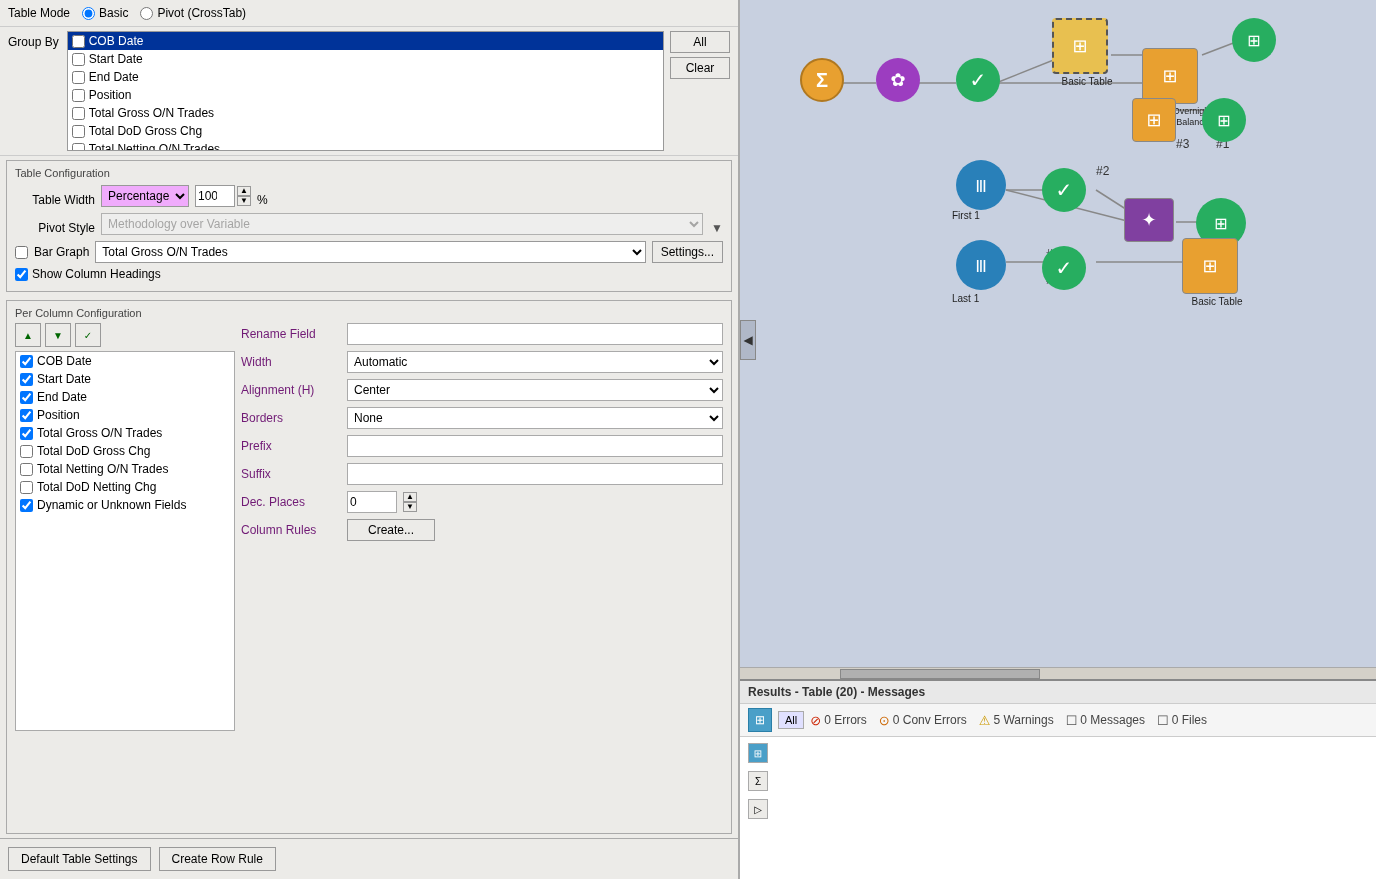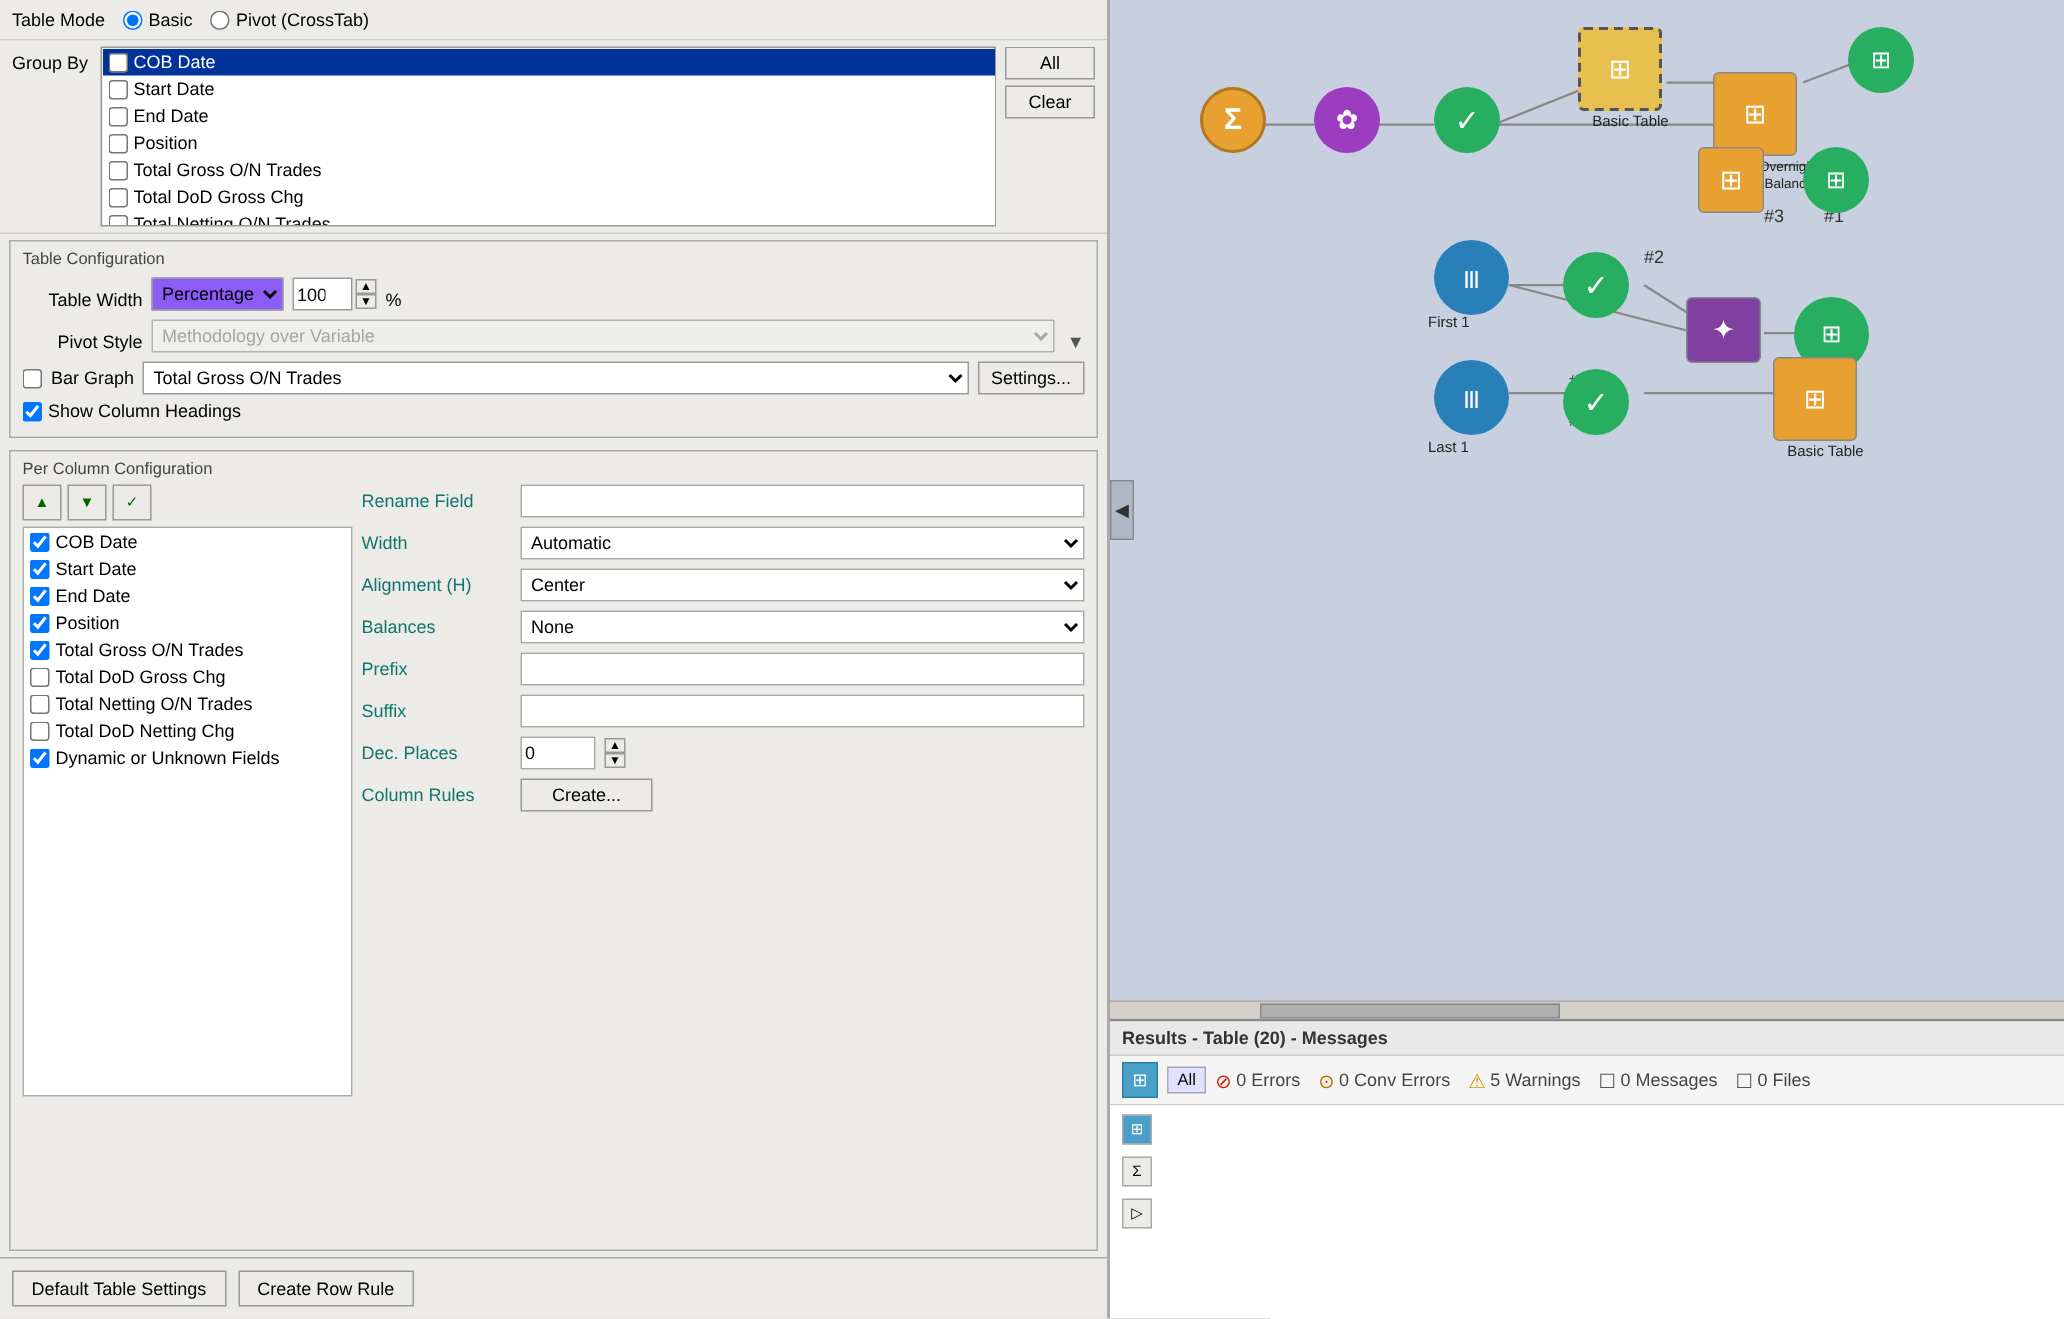--- a/index.html
+++ b/index.html
@@ -100,21 +100,21 @@
       display: flex;
       align-items: flex-end;
       gap: 6px;
       margin-bottom: 6px;
     }
     .config-label { width: 80px; font-size: 12px; text-align: right; }
     select.config-select {
       font-size: 12px;
       padding: 1px 2px;
       border: 1px solid #999;
-      background: #8b5cf6;
+      background: #f0abfc;
       height: 22px;
     }
     .width-input-group { display: flex; align-items: center; gap: 2px; }
     .width-input-group input[type=number] {
       width: 40px;
       font-size: 12px;
       border: 1px solid #999;
       padding: 1px 2px;
       height: 22px;
     }
@@ -223,21 +223,21 @@
       gap: 6px;
     }
     .col-setting-row {
       display: flex;
       align-items: center;
       gap: 6px;
     }
     .col-setting-label {
       width: 100px;
       font-size: 12px;
-      color: #0f766e;
+      color: #701a75;
     }
     .col-setting-input {
       flex: 1;
       font-size: 12px;
       border: 1px solid #aaa;
       padding: 2px 4px;
       height: 22px;
       background: #fff;
     }
     .col-setting-select {
@@ -584,21 +584,21 @@
         </div>
         <div class="col-setting-row">
           <span class="col-setting-label">Alignment (H)</span>
           <select class="col-setting-select">
             <option>Center</option>
             <option>Left</option>
             <option>Right</option>
           </select>
         </div>
         <div class="col-setting-row">
-          <span class="col-setting-label">Balances</span>
+          <span class="col-setting-label">Borders</span>
           <select class="col-setting-select">
             <option>None</option>
             <option>All</option>
             <option>Horizontal</option>
             <option>Vertical</option>
           </select>
         </div>
         <div class="col-setting-row">
           <span class="col-setting-label">Prefix</span>
           <input type="text" class="col-setting-input" style="">

